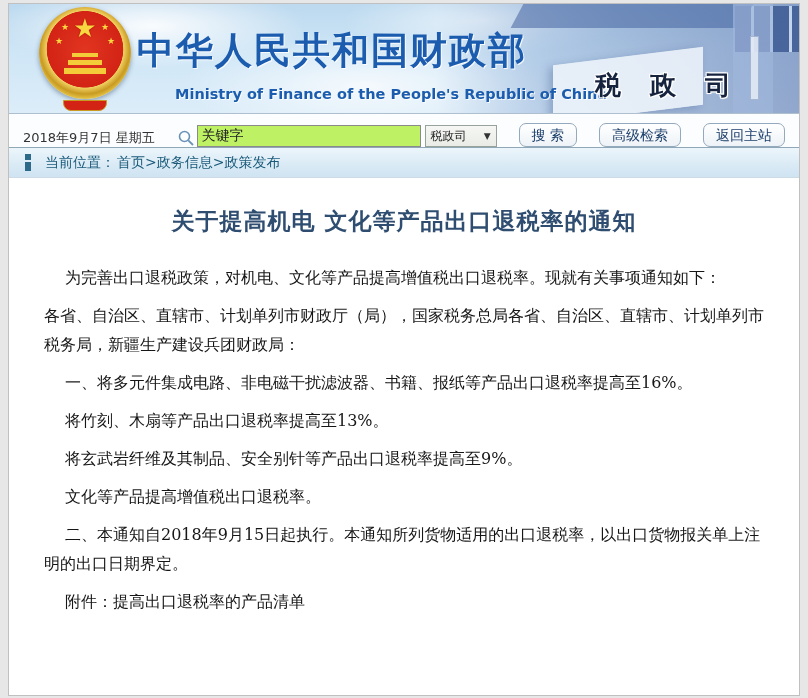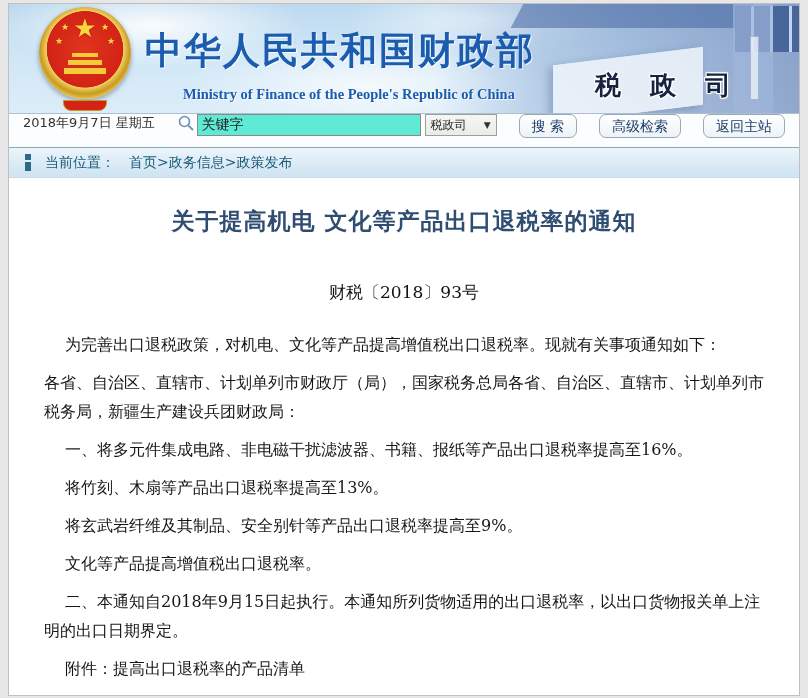--- a/index.html
+++ b/index.html
@@ -77,51 +77,51 @@
   .emblem-star-small.s4 { right: 16px; top: 30px; }
   .emblem-gate { position: absolute; left: 50%; transform: translateX(-50%); background: #f4cc3a; }
   .emblem-gate.g1 { top: 46px; width: 26px; height: 4px; }
   .emblem-gate.g2 { top: 53px; width: 34px; height: 5px; }
   .emblem-gate.g3 { top: 61px; width: 42px; height: 6px; }
   .emblem-ribbon {
     position: absolute; left: 50%; bottom: 2px; transform: translateX(-50%);
     width: 44px; height: 11px; background: #d22315;
     border: 1px solid #c89a22; border-radius: 0 0 8px 8px;
   }
-  .org-block { position: absolute; left: 136px; top: 22px; z-index: 3; font-family: Liberation Serif, serif; }
+  .org-block { position: absolute; left: 128px; top: 22px; z-index: 3; }
   .org-title {
     font-size: 37px; font-weight: bold; color: #1b5cae; letter-spacing: 2px;
     text-shadow: 1px 1px 0 rgba(255,255,255,0.85);
     white-space: nowrap;
   }
   .org-subtitle {
     margin-top: 10px; padding-left: 38px;
     font-size: 14.5px; font-weight: bold; color: #1b5cae;
     text-shadow: 1px 1px 0 rgba(255,255,255,0.8);
     white-space: nowrap;
   }
   .department-label {
     position: absolute; right: 58px; bottom: 10px; z-index: 3;
     font-size: 26px; font-weight: bold; color: #16233f; letter-spacing: 10px;
     text-shadow: 0 0 3px #fff, 1px 1px 0 #fff, -1px -1px 0 #fff, 1px -1px 0 #fff, -1px 1px 0 #fff;
     white-space: nowrap;
   }
 
   
   .toolbar {
-    display: flex; align-items: flex-start;
+    display: flex; align-items: flex-end;
     height: 34px; padding: 0 14px;
     background: #fcfdfe;
     border-bottom: 1px solid #8fa8b8;
   }
   .toolbar-date { width: 168px; font-size: 13px; color: #333; white-space: nowrap; }
   .search-icon { width: 18px; height: 18px; margin-right: 2px; flex: none; }
   .search-input {
     width: 224px; height: 22px; flex: none;
-    border: 1px solid #8a8a8a; background: #5eead4;
+    border: 1px solid #8a8a8a; background: #bef264;
     font-size: 14px; color: #222; padding: 0 4px;
     font-family: inherit;
   }
   .scope-select {
     display: flex; align-items: center; justify-content: space-between;
     width: 72px; height: 22px; margin-left: 4px; padding: 0 5px; flex: none;
     background: linear-gradient(180deg, #f6f7f4, #e9ece6);
     border: 1px solid #97a39a; cursor: default;
   }
   .scope-select .scope-value { font-size: 12px; color: #222; }
@@ -141,21 +141,21 @@
     display: flex; align-items: center;
     height: 30px; padding: 0 16px;
     background: linear-gradient(180deg, #ecf5fb 0%, #d9eaf5 60%, #cfe3f1 100%);
     border-bottom: 1px solid #cddbe6;
   }
   .crumb-marker { display: flex; flex-direction: column; gap: 2px; margin-right: 14px; }
   .crumb-marker i { display: block; width: 6px; background: #2d6a8a; }
   .crumb-marker i.a { height: 6px; }
   .crumb-marker i.b { height: 9px; }
   .breadcrumb-label { font-size: 14px; color: #1a5a7a; white-space: nowrap; }
-  .breadcrumb-path { font-size: 14px; color: #1a5a7a; margin-left: 14px; white-space: nowrap; cursor: pointer; }
+  .breadcrumb-path { font-size: 14px; color: #1a5a7a; margin-left: 2px; white-space: nowrap; cursor: pointer; }
 
   
   .document {
     padding: 16px 35px 0;
     font-family: "DejaVu Serif", "Liberation Serif", serif;
   }
   .doc-title {
     text-align: center;
     font-size: 23px; font-weight: bold; color: #2e4d70; letter-spacing: 1px;
     margin-top: 12px;
@@ -228,21 +228,20 @@
     <span class="crumb-marker">
         <i class="a"></i>
         <i class="b"></i>
       </span>
     <span class="breadcrumb-label">当前位置：</span>
     <span class="breadcrumb-path">首页&gt;政务信息&gt;政策发布</span>
   </div>
 
   <div class="document">
     <div class="doc-title">关于提高机电 文化等产品出口退税率的通知</div>
-    <div class="doc-number">财税〔2018〕93号</div>
     <div class="doc-body">
 
     <p class="para indent">为完善出口退税政策，对机电、文化等产品提高增值税出口退税率。现就有关事项通知如下：</p>
         <p class="para">各省、自治区、直辖市、计划单列市财政厅（局），国家税务总局各省、自治区、直辖市、计划单列市税务局，新疆生产建设兵团财政局：</p>
         <p class="para indent">一、将多元件集成电路、非电磁干扰滤波器、书籍、报纸等产品出口退税率提高至16%。</p>
         <p class="para indent">将竹刻、木扇等产品出口退税率提高至13%。</p>
         <p class="para indent">将玄武岩纤维及其制品、安全别针等产品出口退税率提高至9%。</p>
         <p class="para indent">文化等产品提高增值税出口退税率。</p>
         <p class="para indent">二、本通知自2018年9月15日起执行。本通知所列货物适用的出口退税率，以出口货物报关单上注明的出口日期界定。</p>
         <p class="para indent">附件：提高出口退税率的产品清单</p>

